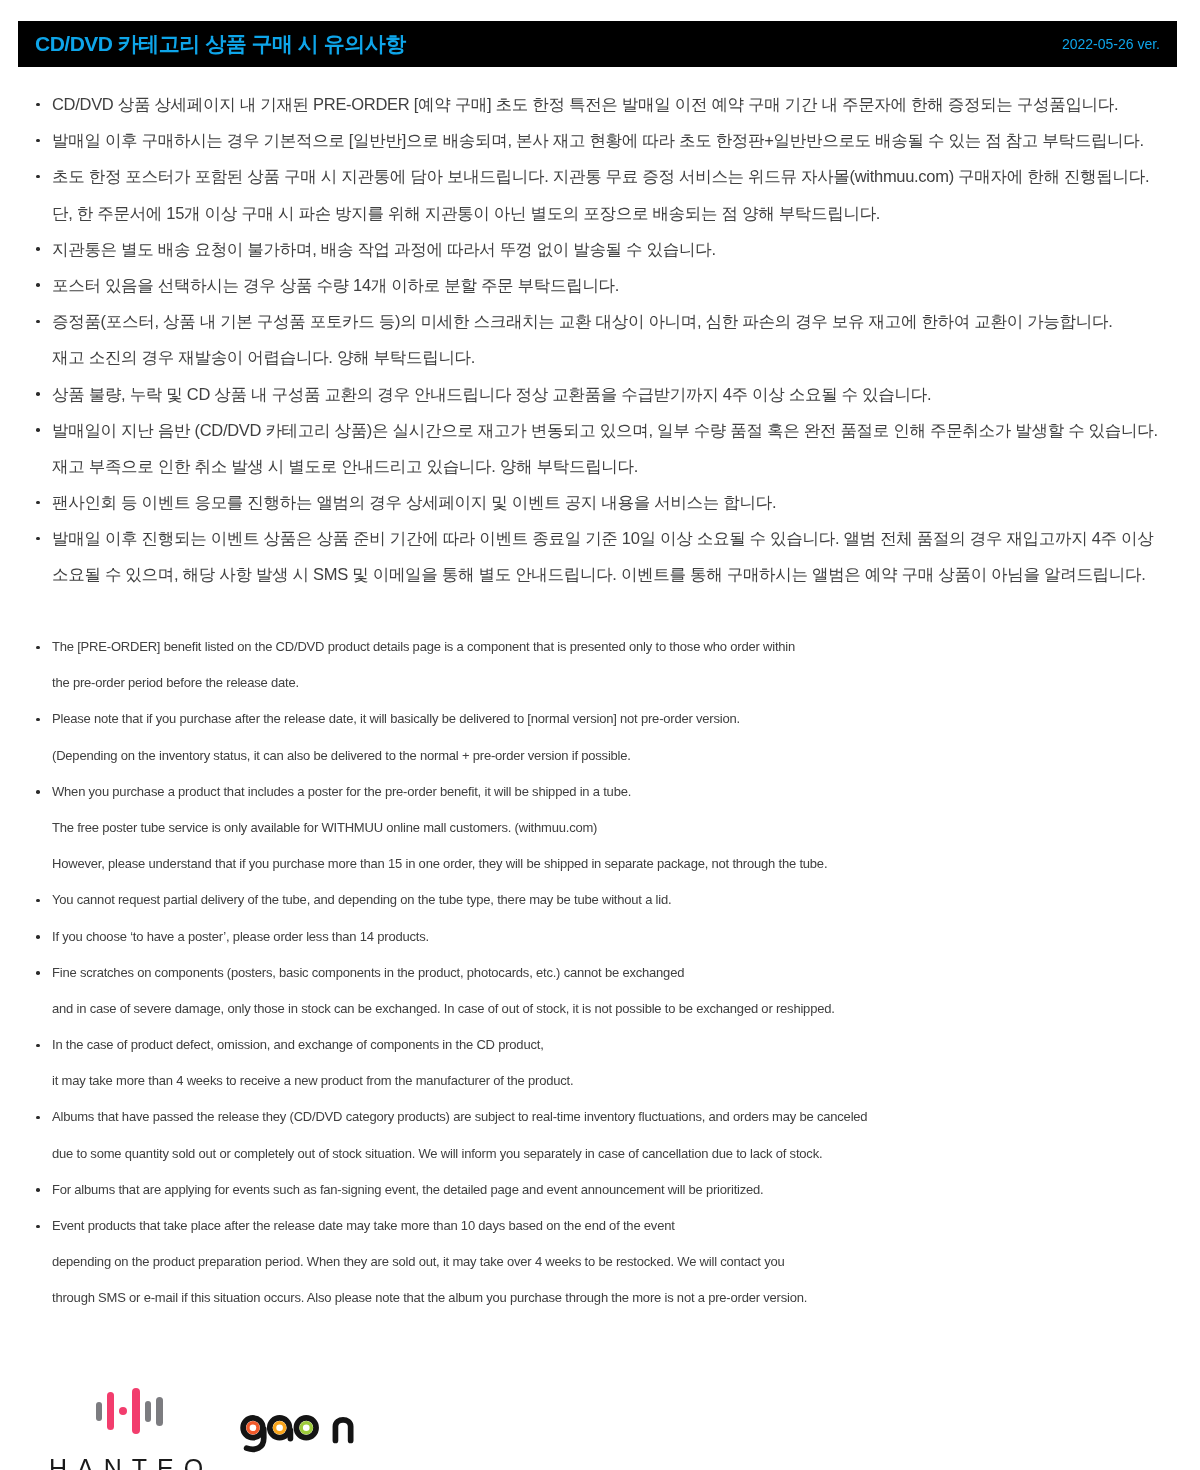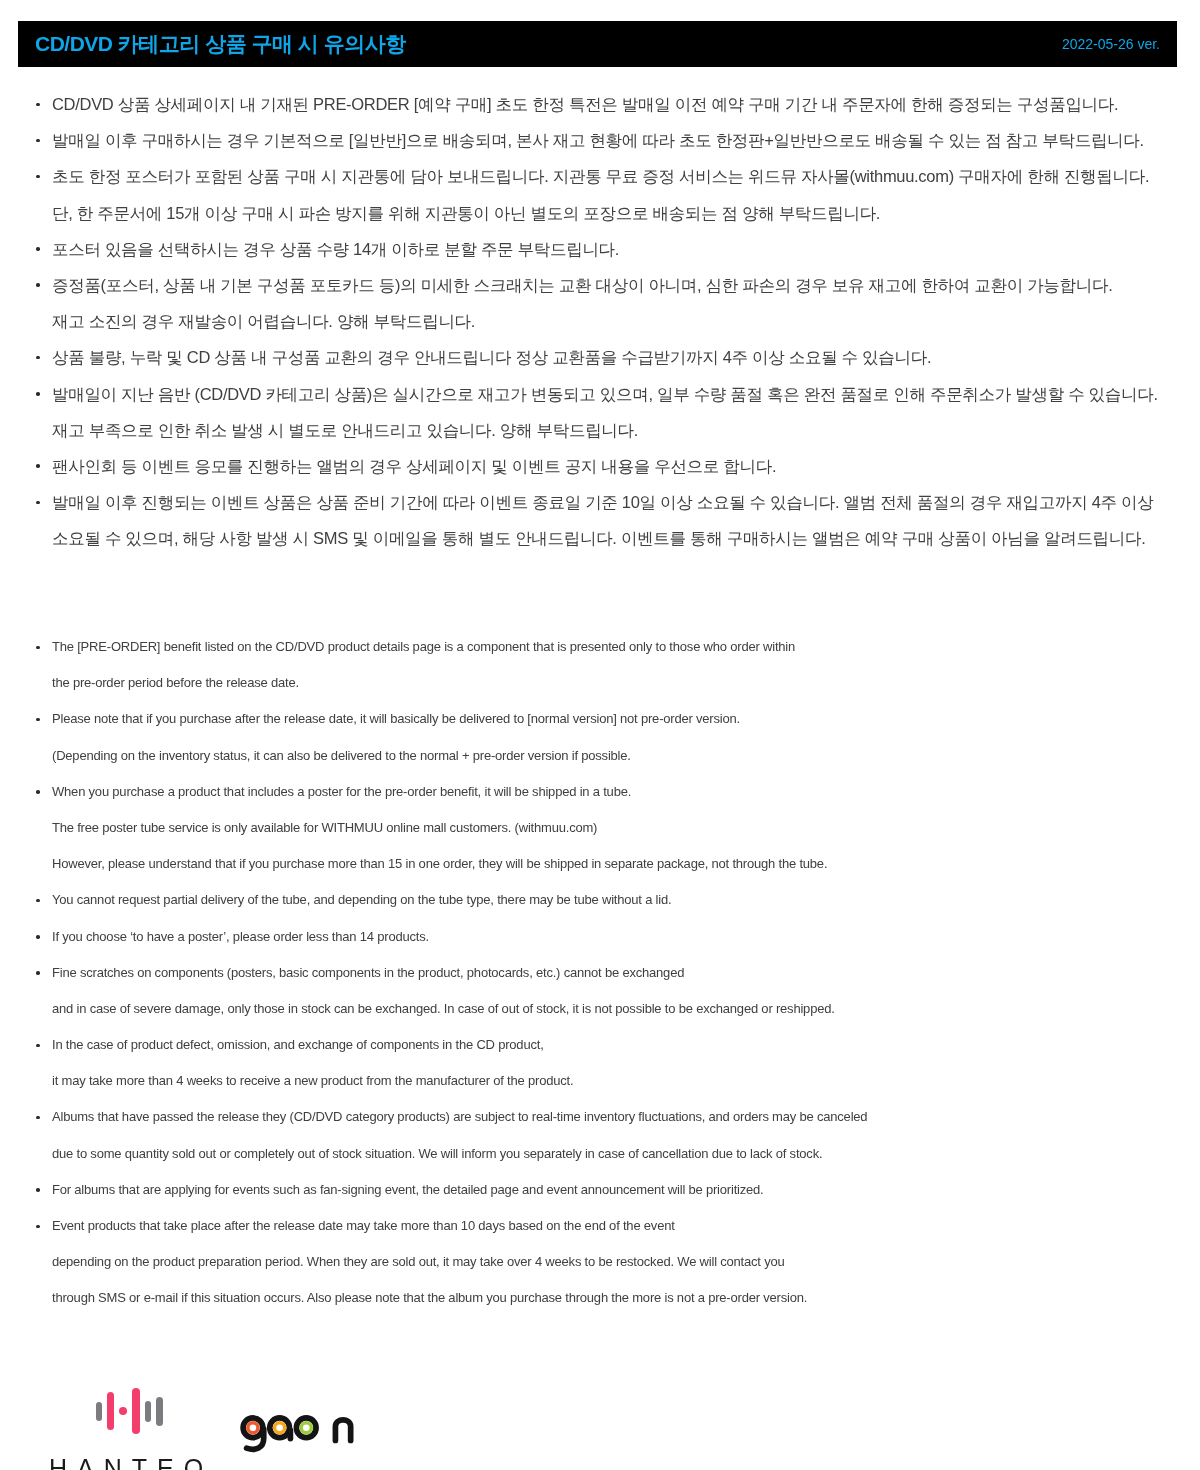--- a/index.html
+++ b/index.html
@@ -75,20 +75,24 @@
       <div class="note-row">
         <span class="bullet" style="visibility: visible;"></span>
         <span class="note-text">초도 한정 포스터가 포함된 상품 구매 시 지관통에 담아 보내드립니다. 지관통 무료 증정 서비스는 위드뮤 자사몰(withmuu.com) 구매자에 한해 진행됩니다.</span>
       </div>
 
       <div class="note-row">
         <span class="bullet" style="visibility: hidden;"></span>
         <span class="note-text">단, 한 주문서에 15개 이상 구매 시 파손 방지를 위해 지관통이 아닌 별도의 포장으로 배송되는 점 양해 부탁드립니다.</span>
       </div>
 
+      <div class="note-row">
+        <span class="bullet" style="visibility: visible;"></span>
+        <span class="note-text">지관통은 별도 배송 요청이 불가하며, 배송 작업 과정에 따라서 뚜껑 없이 발송될 수 있습니다.</span>
+      </div>
 
       <div class="note-row">
         <span class="bullet" style="visibility: visible;"></span>
         <span class="note-text">포스터 있음을 선택하시는 경우 상품 수량 14개 이하로 분할 주문 부탁드립니다.</span>
       </div>
 
       <div class="note-row">
         <span class="bullet" style="visibility: visible;"></span>
         <span class="note-text">증정품(포스터, 상품 내 기본 구성품 포토카드 등)의 미세한 스크래치는 교환 대상이 아니며, 심한 파손의 경우 보유 재고에 한하여 교환이 가능합니다.</span>
       </div>
@@ -108,21 +112,21 @@
         <span class="note-text">발매일이 지난 음반 (CD/DVD 카테고리 상품)은 실시간으로 재고가 변동되고 있으며, 일부 수량 품절 혹은 완전 품절로 인해 주문취소가 발생할 수 있습니다.</span>
       </div>
 
       <div class="note-row">
         <span class="bullet" style="visibility: hidden;"></span>
         <span class="note-text">재고 부족으로 인한 취소 발생 시 별도로 안내드리고 있습니다. 양해 부탁드립니다.</span>
       </div>
 
       <div class="note-row">
         <span class="bullet" style="visibility: visible;"></span>
-        <span class="note-text">팬사인회 등 이벤트 응모를 진행하는 앨범의 경우 상세페이지 및 이벤트 공지 내용을 우선으로 합니다.</span>
+        <span class="note-text">팬사인회 등 이벤트 응모를 진행하는 앨범의 경우 상세페이지 및 이벤트 공지 내용을 서비스는 합니다.</span>
       </div>
 
       <div class="note-row">
         <span class="bullet" style="visibility: visible;"></span>
         <span class="note-text">발매일 이후 진행되는 이벤트 상품은 상품 준비 기간에 따라 이벤트 종료일 기준 10일 이상 소요될 수 있습니다. 앨범 전체 품절의 경우 재입고까지 4주 이상</span>
       </div>
 
       <div class="note-row">
         <span class="bullet" style="visibility: hidden;"></span>
         <span class="note-text">소요될 수 있으며, 해당 사항 발생 시 SMS 및 이메일을 통해 별도 안내드립니다. 이벤트를 통해 구매하시는 앨범은 예약 구매 상품이 아님을 알려드립니다.</span>

